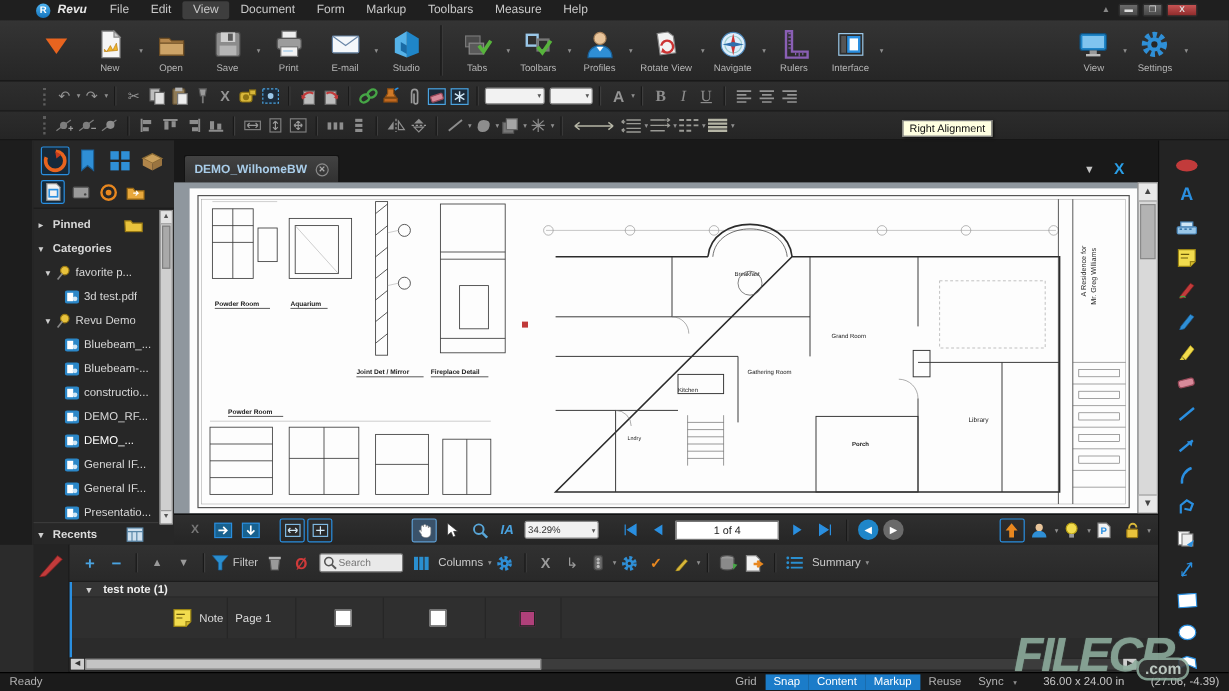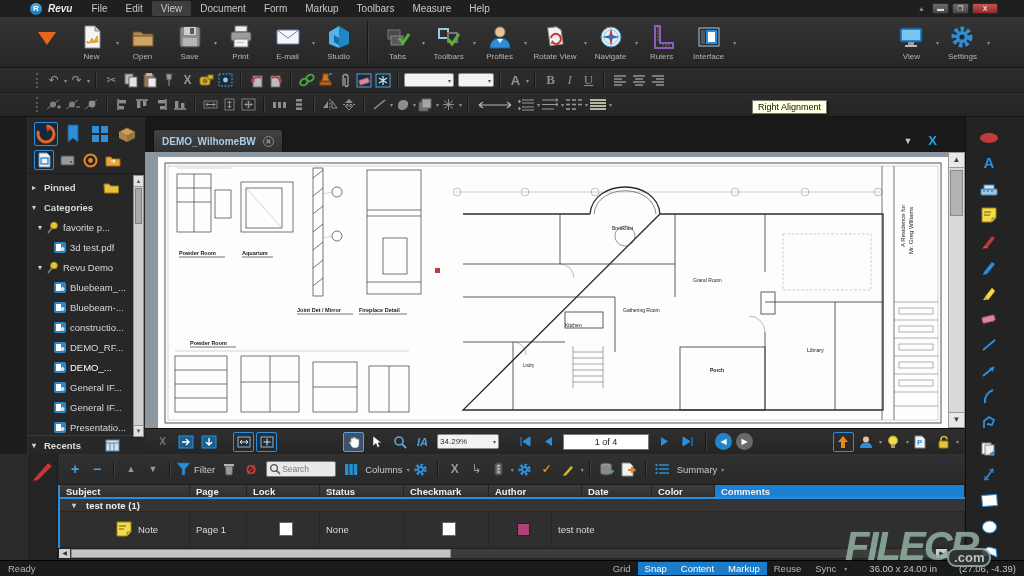--- a/index.html
+++ b/index.html
@@ -1219,61 +1219,44 @@
           <path d="M4,2 h10 M4,6 h10 M4,10 h10" stroke="#2a8fd0" stroke-width="1.6"></path>
           <circle cx="1.5" cy="2" r="1.2" fill="#2a8fd0"></circle>
           <circle cx="1.5" cy="6" r="1.2" fill="#2a8fd0"></circle>
           <circle cx="1.5" cy="10" r="1.2" fill="#2a8fd0"></circle>
         </svg>
       </div>
     <span class="mk-lbl">Summary</span>
       <span class="caret">▾</span>
   </div>
   <div id="mk-table">
-    <div class="hdr">
-      <div class="hc" style="width:130px">Subject</div>
-      <div class="hc" style="width:57px">Page</div>
-      <div class="hc" style="width:73px">Lock</div>
-      <div class="hc" style="width:84px">Status</div>
-      <div class="hc" style="width:85px">Checkmark</div>
-      <div class="hc" style="width:93px">Author</div>
-      <div class="hc" style="width:70px">Date</div>
-      <div class="hc" style="width:63px">Color</div>
-      <div class="hc hl" style="flex:1">Comments</div>
-    </div>
     <div class="grow">
       <span class="tw" style="margin-left:8px">▾</span>
       <span style="margin-left:6px">test note (1)</span>
     </div>
     <div class="drow">
-      <div class="dc" style="width:130px;padding-left:56px">
+      <div class="dc" style="width:130px;padding-left:84px">
         <svg width="16" height="16" style="margin-right:6px">
             <path d="M1,1 h14 v10 l-4,4 h-10 z" fill="#f2dc4e" stroke="#9a8414"></path>
             <path d="M11,15 v-4 h4" fill="#d8bc2e" stroke="#9a8414"></path>
             <path d="M3,5 h7 M3,8 h5" stroke="#6a5a0a"></path>
           </svg>
         <span>Note</span>
       </div>
       <div class="dc" style="width:57px">
           <span>Page 1</span>
         </div>
       <div class="dc" style="width:73px;justify-content:center">
           <div class="cbx"></div>
         </div>
-      <div class="dc" style="width:84px">
-          <span>None</span>
-        </div>
       <div class="dc" style="width:85px;justify-content:center">
           <div class="cbx"></div>
         </div>
       <div class="dc" style="width:63px;justify-content:center">
           <div class="colorsq" style="background: rgb(176, 64, 122);"></div>
-        </div>
-      <div class="dc" style="flex:1">
-          <span>test note</span>
         </div>
     </div>
   </div>
   <div id="mk-hscroll">
     <div class="hs-a">◀</div>
     <div class="hs-t"></div>
     <div class="hs-a" style="margin-left:auto">▶</div>
   </div>
 </div>
 

